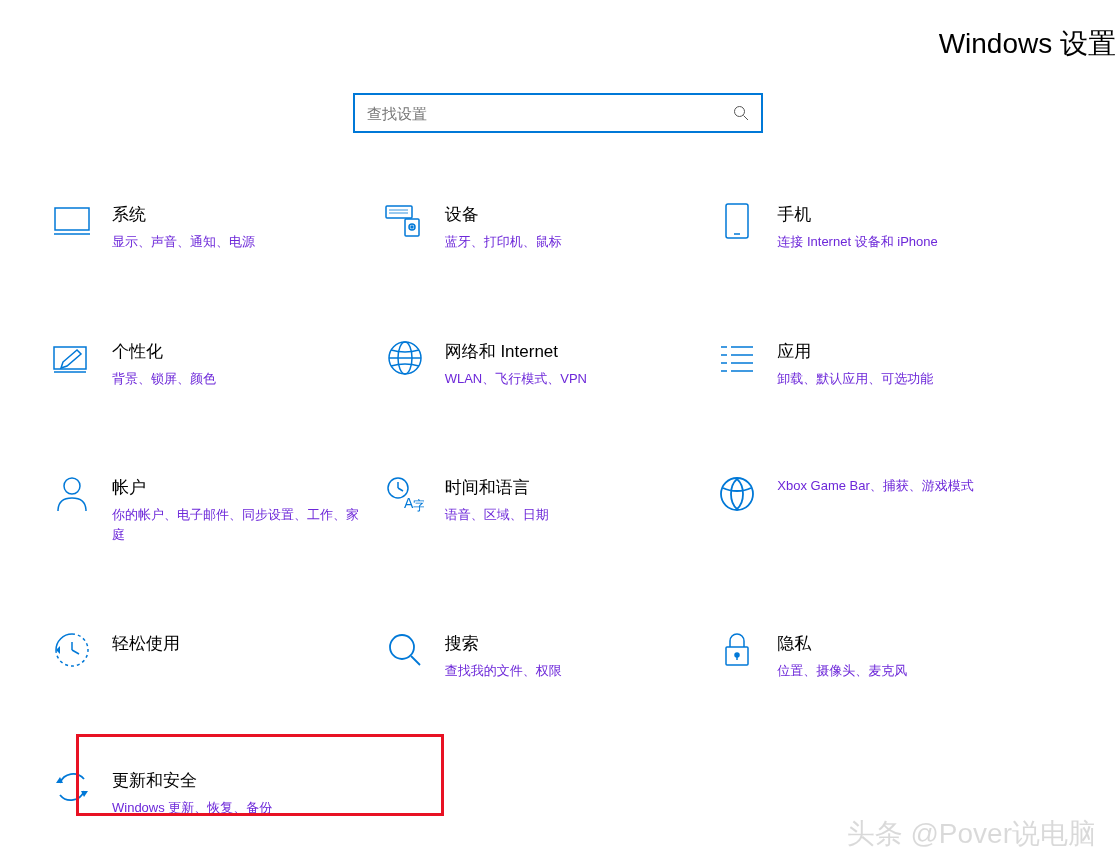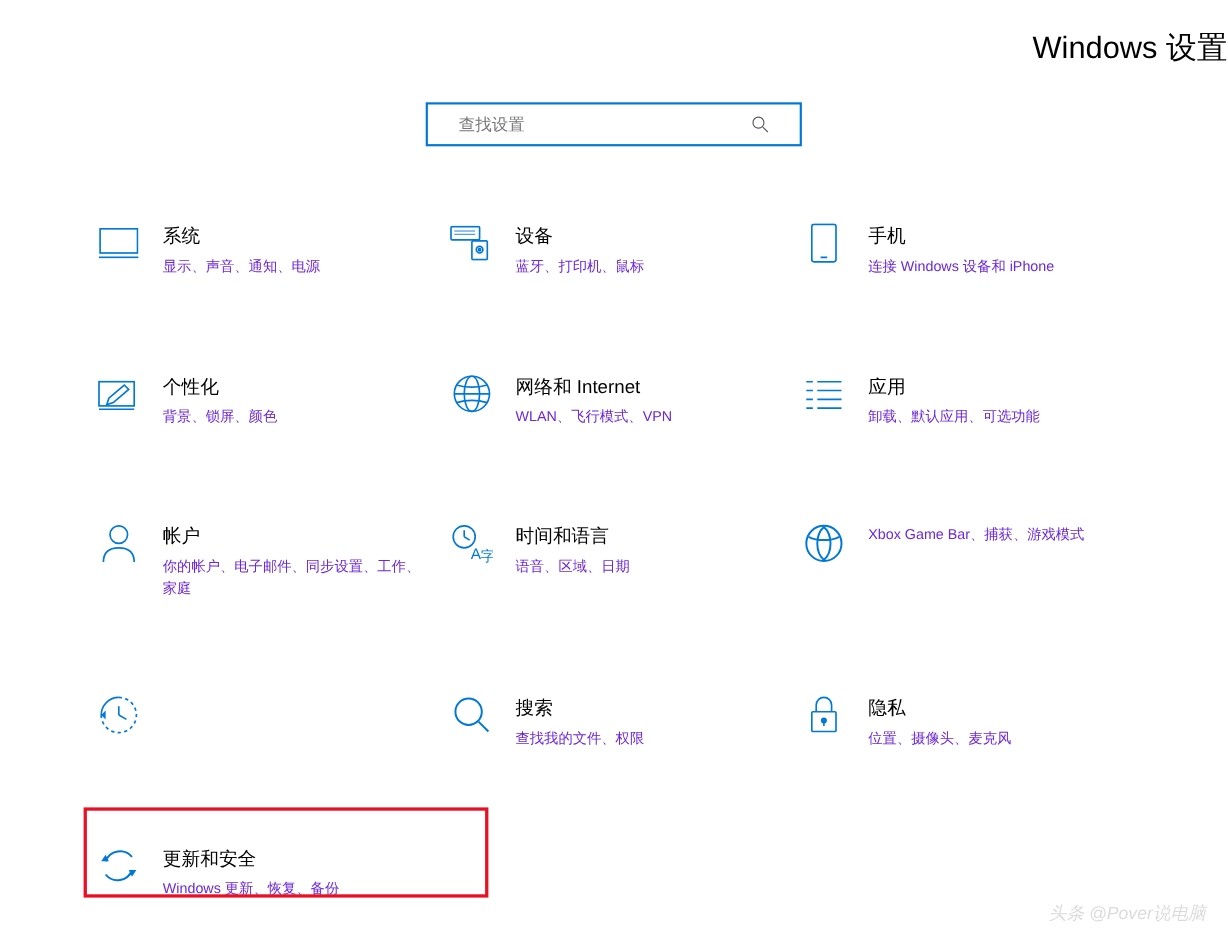--- a/index.html
+++ b/index.html
@@ -22,26 +22,26 @@
       color: #000000;
       padding-top: 25px;
       padding-bottom: 30px;
     }
     .search-container {
       display: flex;
       justify-content: center;
       margin-bottom: 60px;
     }
     .search-box {
-      width: 342px;
+      width: 410px;
       height: 40px;
       border: 2px solid #0078d7;
       display: flex;
       align-items: center;
-      padding: 0 28px;
+      padding: 0 12px;
       position: relative;
     }
     .search-input {
       flex: 1;
       border: none;
       outline: none;
       font-size: 15px;
       color: #767676;
       font-family: inherit;
       background: transparent;
@@ -54,21 +54,21 @@
       height: 16px;
       display: flex;
       align-items: center;
       justify-content: center;
     }
     .tiles-container {
       display: grid;
       grid-template-columns: repeat(3, 1fr);
       column-gap: 10px;
       row-gap: 70px;
-      padding: 0 80px 0 84px;
+      padding: 0 80px 0 48px;
       max-width: 1116px;
     }
     .tile {
       display: flex;
       align-items: flex-start;
       gap: 20px;
       cursor: pointer;
       padding: 8px 4px;
     }
     .tile-icon {
@@ -100,24 +100,23 @@
       left: 76px;
       top: 734px;
       width: 368px;
       height: 82px;
       border: 3px solid #e81123;
       pointer-events: none;
     }
     .watermark {
       position: absolute;
       right: 20px;
-      bottom: 24px;
-      font-size: 16px;
+      bottom: 12px;
+      font-size: 28px;
       color: rgba(0,0,0,0.15);
-      font-style: italic;
       pointer-events: none;
     }
     svg {
       display: block;
     }
   </style>
 </head>
 <body>
 
 <div class="page-title">Windows 设置</div>
@@ -168,21 +167,21 @@
 
   <div class="tile">
     <div class="tile-icon">
       <svg width="24" height="36" viewBox="0 0 24 36" fill="none" stroke="#0078d7" stroke-width="1.5">
         <rect x="1" y="1" width="22" height="34" rx="2"></rect>
         <line x1="9" y1="31" x2="15" y2="31"></line>
       </svg>
     </div>
     <div class="tile-text">
       <div class="tile-title">手机</div>
-      <div class="tile-desc">连接 Windows 设备和 iPhone</div>
+      <div class="tile-desc">连接 Internet 设备和 iPhone</div>
     </div>
   </div>
 
   <div class="tile">
     <div class="tile-icon">
       <svg width="38" height="32" viewBox="0 0 38 32" fill="none" stroke="#0078d7" stroke-width="1.5">
         <rect x="1" y="5" width="32" height="22"></rect>
         <line x1="1" y1="30" x2="33" y2="30"></line>
         <path d="M 10 20 L 24 8 L 28 12 L 14 24 L 8 26 Z"></path>
       </svg>
@@ -274,20 +273,21 @@
     <div class="tile-icon">
       <svg width="36" height="36" viewBox="0 0 36 36" fill="none" stroke="#0078d7" stroke-width="1.5">
         <path d="M 18 2 A 16 16 0 1 1 2 18" stroke-dasharray="3,3"></path>
         <path d="M 2 18 A 16 16 0 0 1 18 2"></path>
         <polygon points="6,14 2,18 6,22" fill="#0078d7" stroke="none"></polygon>
         <line x1="18" y1="10" x2="18" y2="18"></line>
         <line x1="18" y1="18" x2="25" y2="22"></line>
       </svg>
     </div>
     <div class="tile-text">
+      <div class="tile-title">轻松使用</div>
     </div>
   </div>
 
   <div class="tile">
     <div class="tile-icon">
       <svg width="34" height="34" viewBox="0 0 34 34" fill="none" stroke="#0078d7" stroke-width="1.8">
         <circle cx="14" cy="14" r="12"></circle>
         <line x1="23" y1="23" x2="32" y2="32"></line>
       </svg>
     </div>

